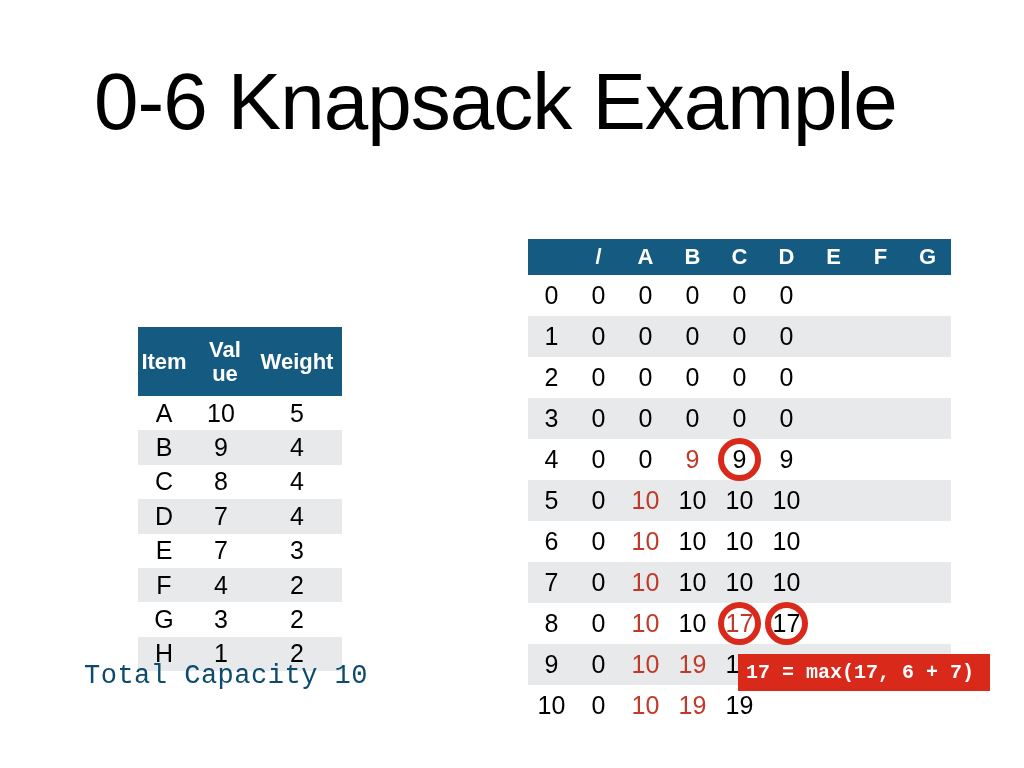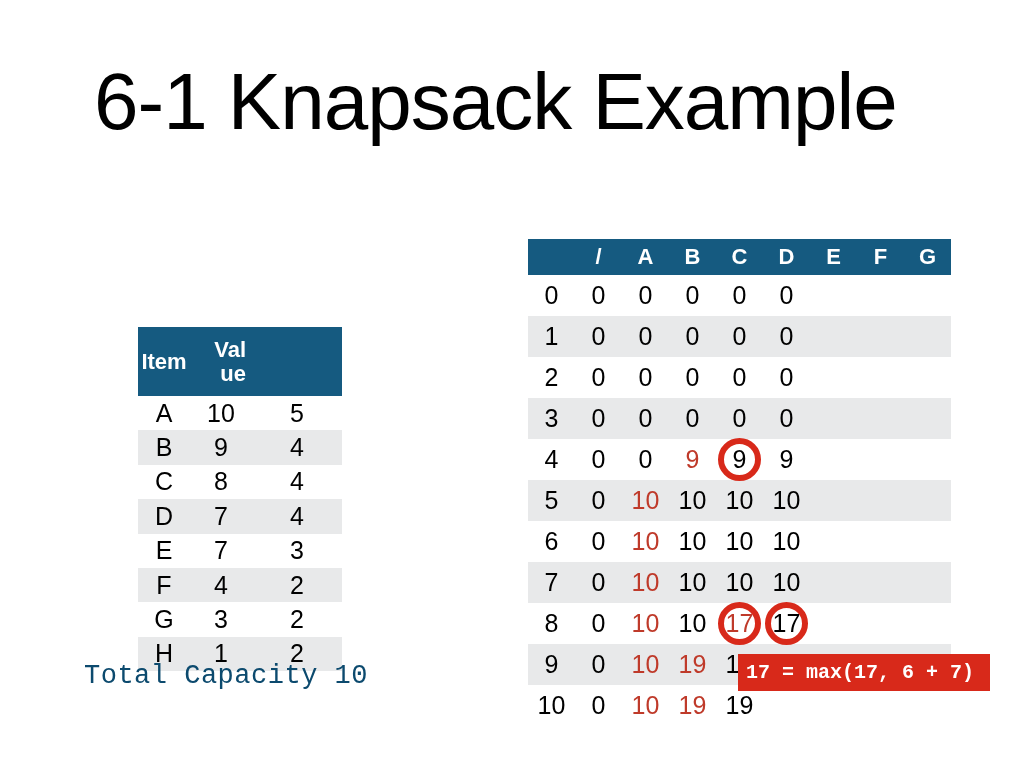--- a/index.html
+++ b/index.html
@@ -125,29 +125,32 @@
     box-sizing: border-box;
     white-space: nowrap;
     z-index: 5;
   }
 </style>
 </head>
 <body>
 
 <div class="slide">
 
-  <h1 class="title">6-1 Knapsack Example</h1>
+  <h1 class="title">0-6 Knapsack Example</h1>
 
   <div class="items-table">
     <div class="items-header">
       <div class="hc c-item">
         <span>Item</span>
       </div>
       <div class="hc c-value">
-        <span style="width:50px; word-break:break-all; text-align:right;margin-left:8px;">Value</span>
+        <span style="width:50px; word-break:break-all; text-align:center;margin-left:8px;">Value</span>
+      </div>
+      <div class="hc c-weight">
+        <span>Weight</span>
       </div>
     </div>
     <div id="items-body">
         <div class="item-row">
           <div class="icell c-item">A</div>
           <div class="icell c-value">10</div>
           <div class="icell c-weight">5</div>
         </div>
         <div class="item-row alt">
           <div class="icell c-item">B</div>

